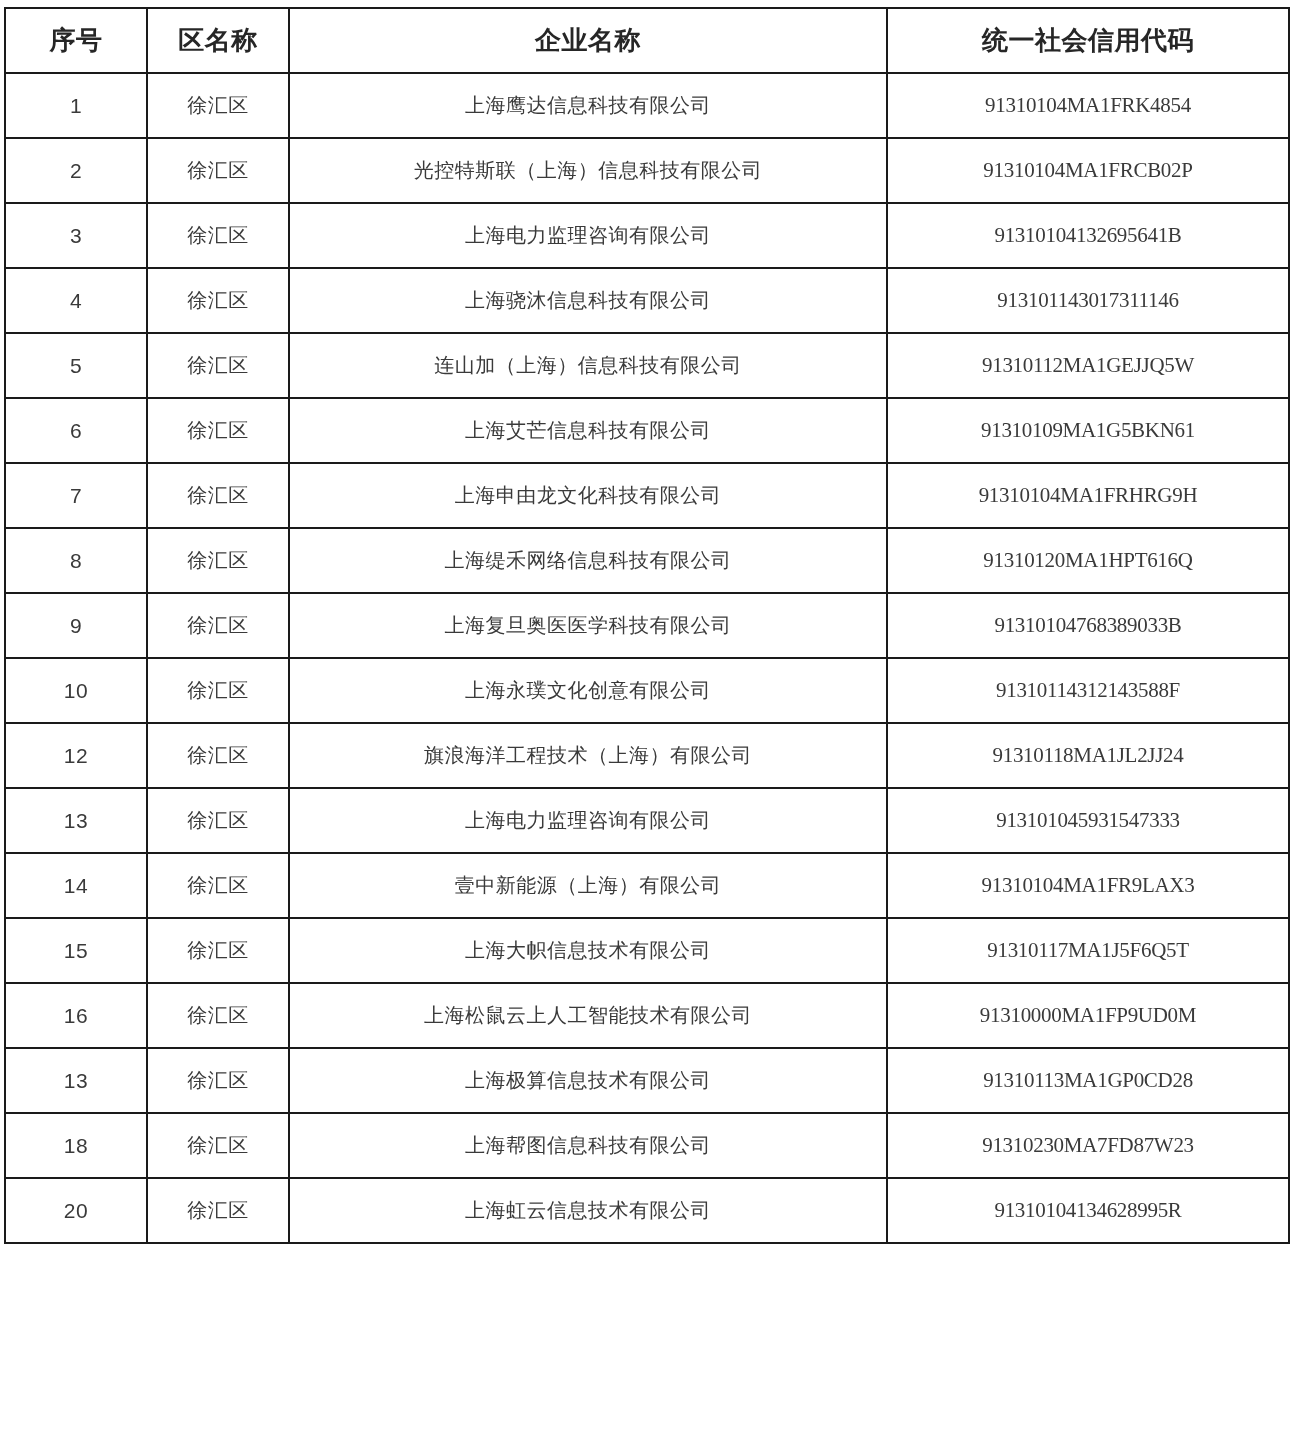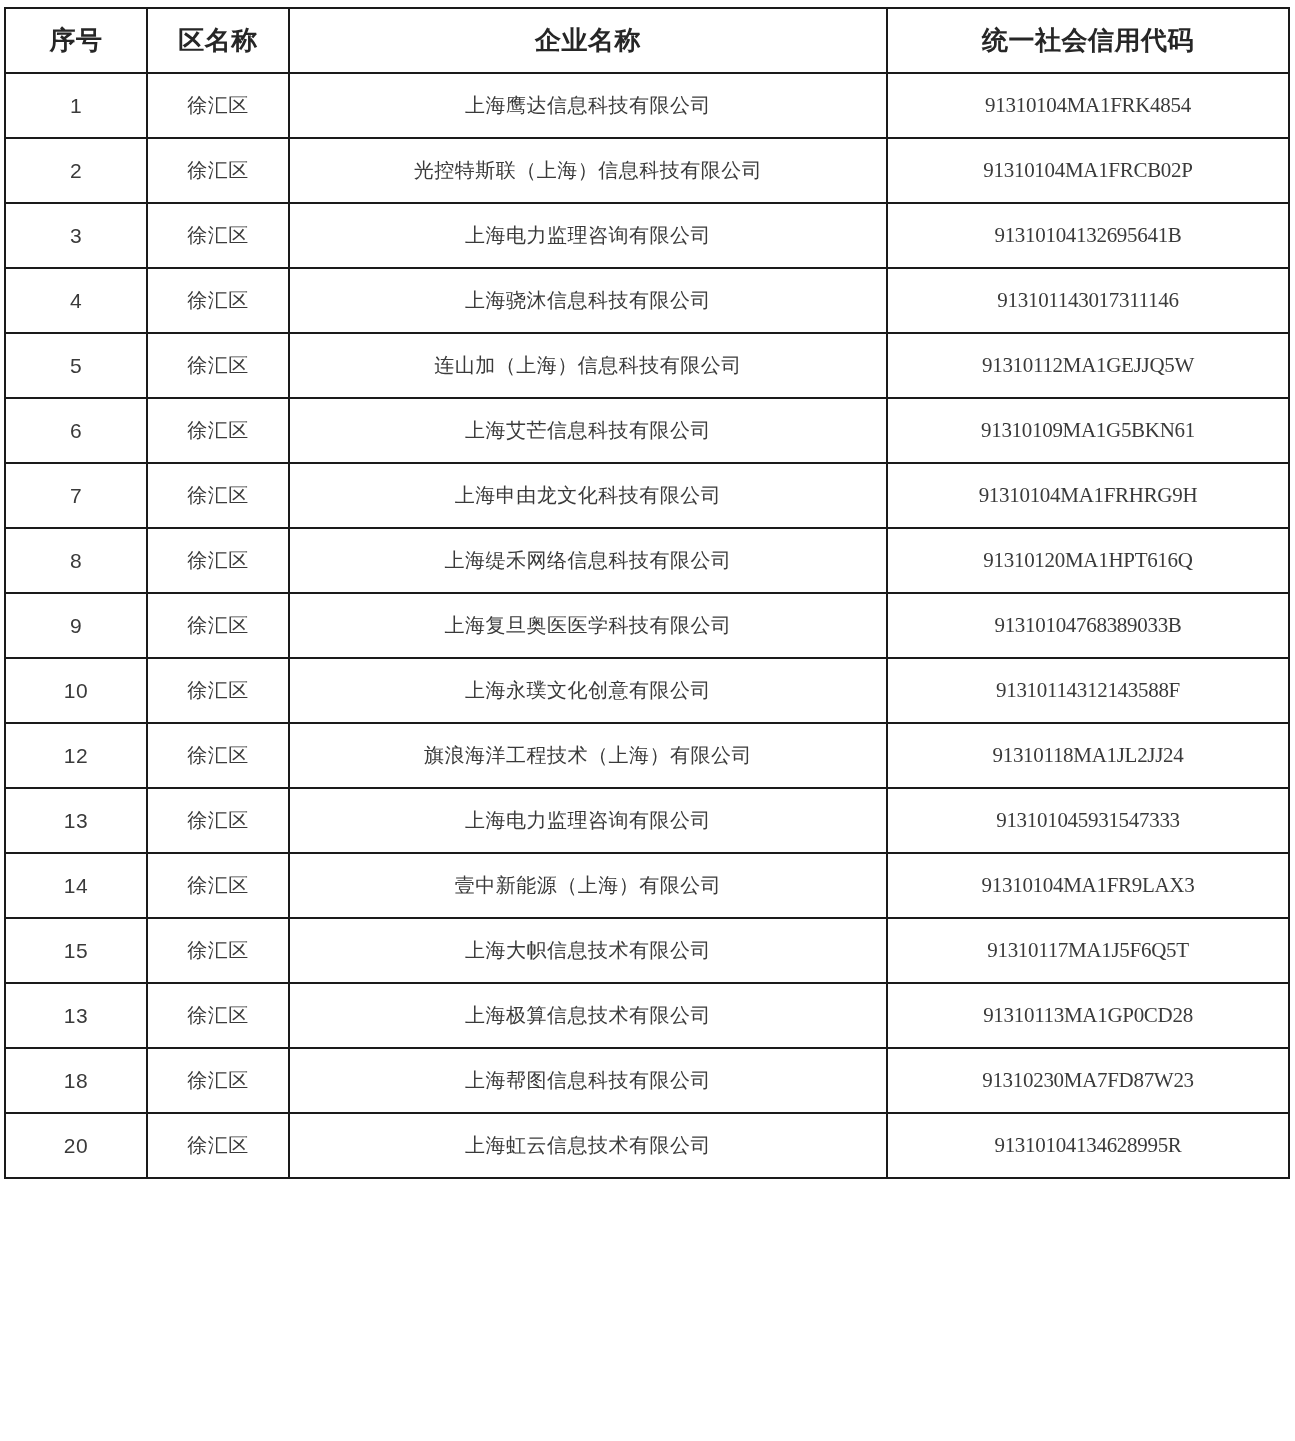--- a/index.html
+++ b/index.html
@@ -154,20 +154,26 @@
       <td>壹中新能源（上海）有限公司</td>
       <td class="code">91310104MA1FR9LAX3</td>
     </tr>
     <tr>
       <td class="idx">15</td>
       <td>徐汇区</td>
       <td>上海大帜信息技术有限公司</td>
       <td class="code">91310117MA1J5F6Q5T</td>
     </tr>
     <tr>
+      <td class="idx">16</td>
+      <td>徐汇区</td>
+      <td>上海松鼠云上人工智能技术有限公司</td>
+      <td class="code">91310000MA1FP9UD0M</td>
+    </tr>
+    <tr>
       <td class="idx">13</td>
       <td>徐汇区</td>
       <td>上海极算信息技术有限公司</td>
       <td class="code">91310113MA1GP0CD28</td>
     </tr>
     <tr>
       <td class="idx">18</td>
       <td>徐汇区</td>
       <td>上海帮图信息科技有限公司</td>
       <td class="code">91310230MA7FD87W23</td>

